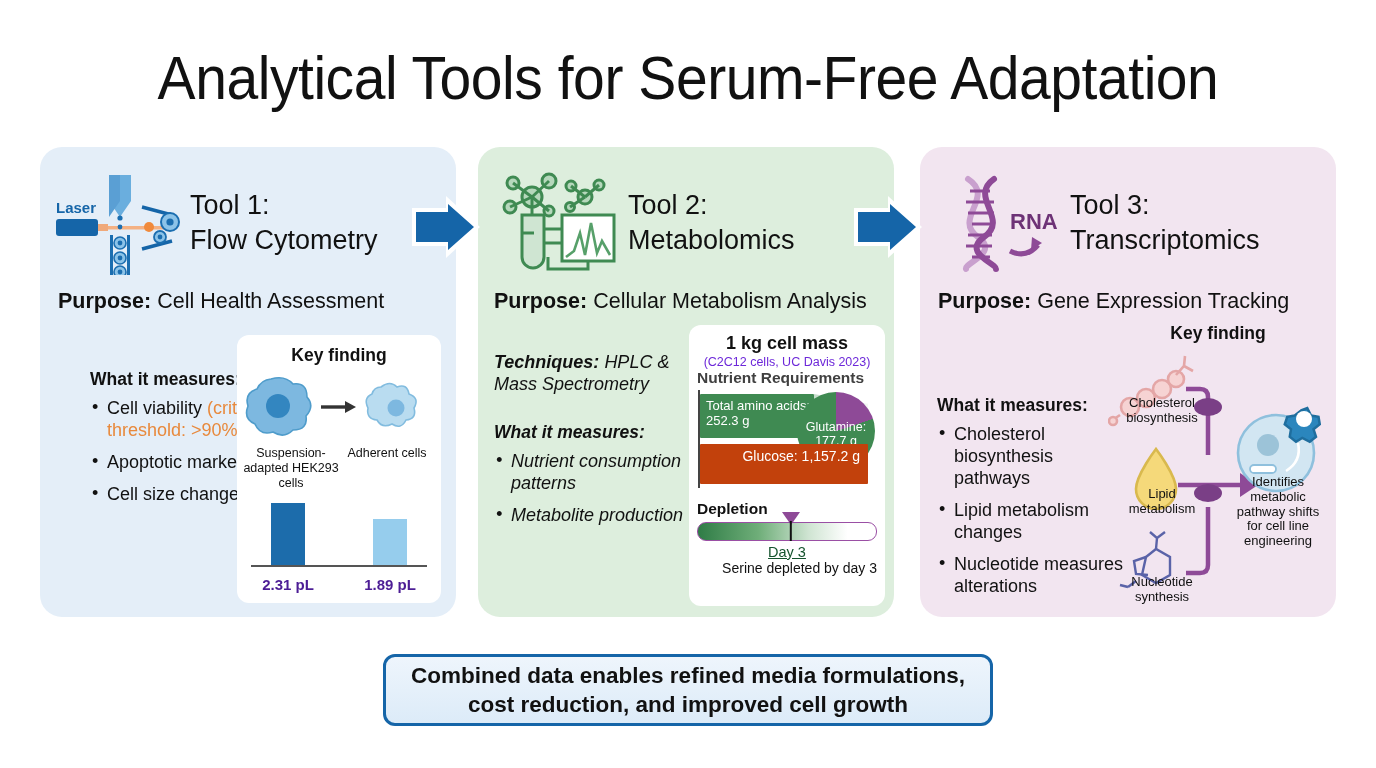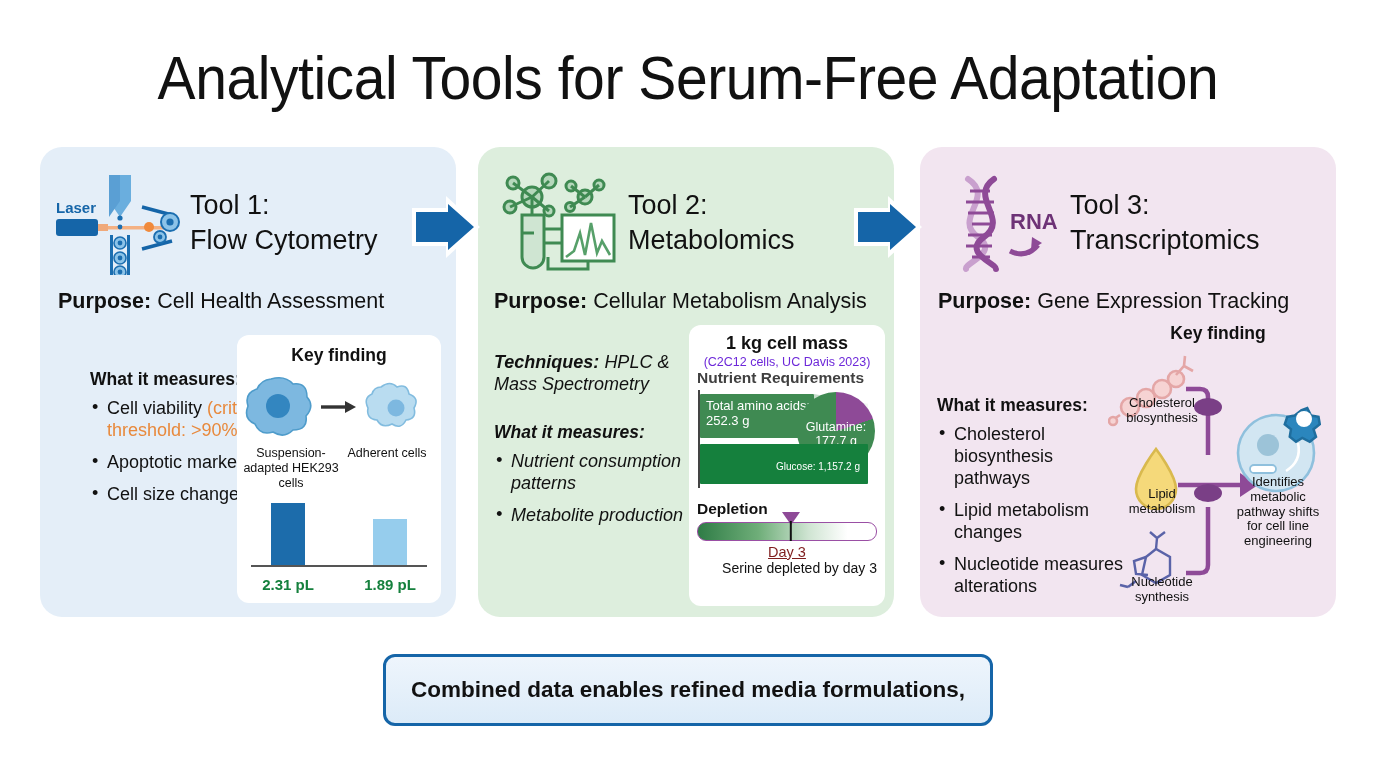--- a/index.html
+++ b/index.html
@@ -190,21 +190,21 @@
   }
   #kf1 .bar-vals {
     position: absolute;
     bottom: 10px;
     left: 0;
     width: 100%;
     display: flex;
     justify-content: space-around;
     font-size: 15px;
     font-weight: bold;
-    color: #15803d;
+    color: #4c1d95;
   }
 
   
   #kf2 {
     position: absolute;
     left: 211px;
     top: 178px;
     width: 196px;
     height: 281px;
     background: #ffffff;
@@ -250,43 +250,43 @@
     position: absolute; right: 2px; top: 2px; width: 78px; height: 78px;
     border-radius: 50%;
     background: conic-gradient(#8e4a97 0deg 72deg, #3f8a52 72deg 360deg);
   }
   .pie-label {
     position: absolute; right: 2px; top: 30px; width: 78px;
     text-align: center; color: #fff; font-size: 12.5px; line-height: 1.14;
   }
   .glu-bar {
     position: absolute; left: 3px; bottom: 4px; width: 168px; height: 40px;
-    background: #15803d; border-radius: 1px;
-    color: #ffffff; font-size: 10px; line-height: 1.12;
-    text-align: right; padding: 17px 8px 0 0; box-sizing: border-box;
+    background: #c2410c; border-radius: 1px;
+    color: #ffffff; font-size: 14px; line-height: 1.12;
+    text-align: right; padding: 5px 8px 0 0; box-sizing: border-box;
   }
   #kf2 .depl-head {
     font-size: 15.5px; font-weight: bold; color: #111; margin-top: 12px;
   }
   .depl-track {
     position: relative; margin-top: 4px; height: 17px; border-radius: 9px;
     border: 1.6px solid #9a4fa4;
     background: linear-gradient(to right, #2f7c46 0%, #6fae79 34%, #cfe4d2 62%, #ffffff 84%);
   }
   .depl-marker {
     position: absolute; left: 52%; top: -11px; width: 0; height: 0;
     border-left: 9px solid transparent; border-right: 9px solid transparent;
     border-top: 13px solid #8e4a97;
     transform: translateX(-50%);
   }
   .depl-tick {
     position: absolute; left: 52%; top: -2px; width: 2.4px; height: 20px;
     background: #111; transform: translateX(-50%);
   }
-  #kf2 .depl-day { text-align: center; font-size: 14.5px; color: #7f1d1d; margin-top: 3px; text-decoration: underline; }
+  #kf2 .depl-day { text-align: center; font-size: 14.5px; color: #14532d; margin-top: 3px; text-decoration: underline; }
   #kf2 .depl-note { text-align: right; font-size: 14px; color: #111; margin-top: 0px; }
 
   
   #kf3 {
     position: absolute;
     left: 188px;
     top: 176px;
     width: 220px;
     height: 288px;
   }
@@ -629,14 +629,15 @@
     <div class="pathway-lbl" id="lbl-chol">Cholesterol biosynthesis</div>
     <div class="pathway-lbl" id="lbl-lipid">Lipid metabolism</div>
     <div class="pathway-lbl" id="lbl-nucl">Nucleotide synthesis</div>
     <div class="pathway-lbl" id="lbl-out">Identifies metabolic pathway shifts for cell line engineering</div>
   </div>
 </div>
 
 <div id="banner">
   <div class="banner-text">
     <div>Combined data enables refined media formulations,</div>
+    <div>cost reduction, and improved cell growth</div>
   </div>
 </div>
 
 </body></html>

